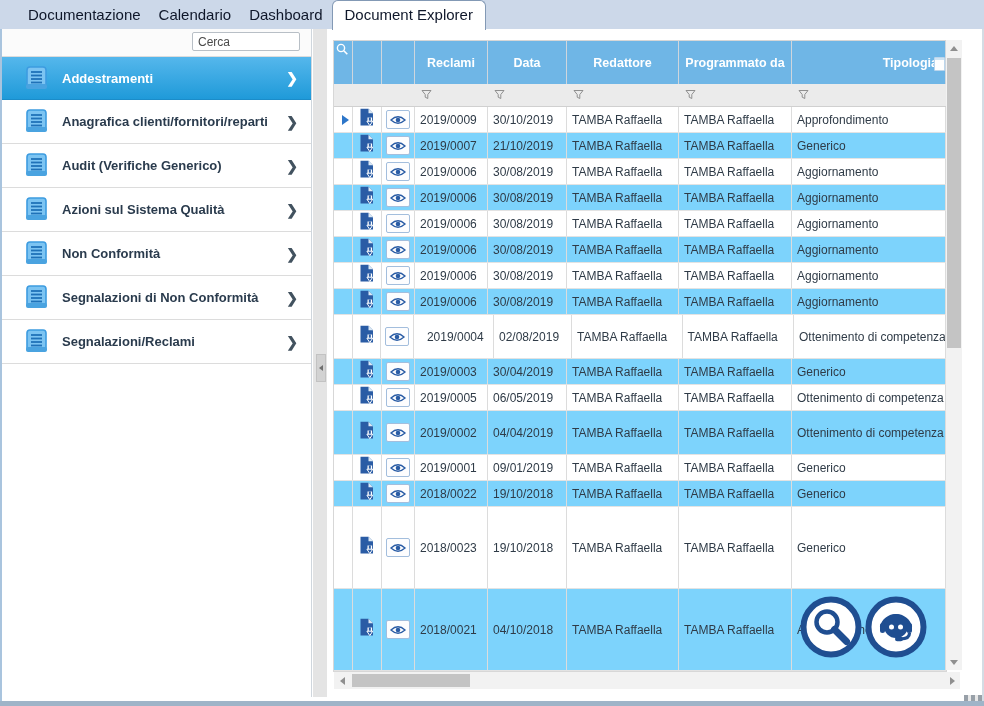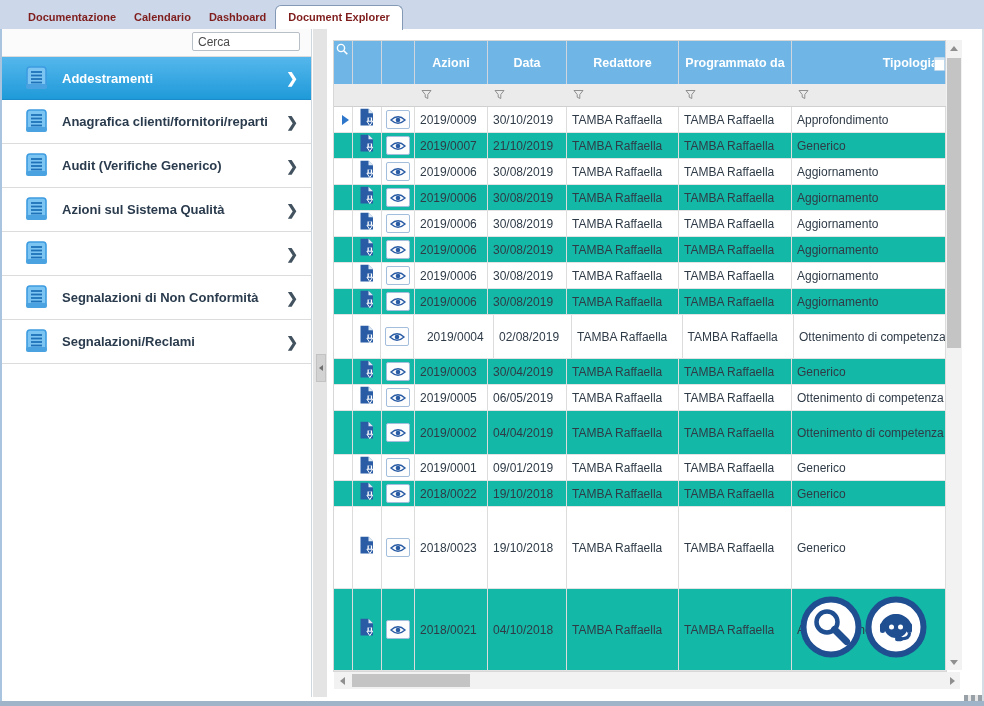--- a/index.html
+++ b/index.html
@@ -7,21 +7,21 @@
   .screen{position:relative;width:984px;height:706px;overflow:hidden;background:#fff;}
 
   
   .edge-left{position:absolute;left:0;top:29px;width:2px;height:673px;background:#a9c4de;}
   .edge-right{position:absolute;right:0;top:29px;width:2px;height:673px;background:#d4dce4;}
   .edge-bottom{position:absolute;left:0;bottom:0;width:984px;height:5px;background:#9fb4c8;}
   .resize-grip{position:absolute;right:2px;bottom:5px;width:18px;height:6px;background:repeating-linear-gradient(90deg,#98a0a8 0 4px,#e8e8e8 4px 7px);}
 
   
   .tab-bar{position:absolute;left:0;top:0;width:984px;height:29px;background:#ccd8e9;display:flex;align-items:flex-end;padding-left:19px;box-sizing:border-box;}
-  .tab{font-size:11px;font-weight:bold;color:#7f1d1d;padding:5px 9px 6px;cursor:default;white-space:nowrap;}
+  .tab{font-size:15px;font-weight:normal;color:#0f172a;padding:5px 9px 6px;cursor:default;white-space:nowrap;}
   .tab.active{background:#fff;border:1px solid #8399b5;border-bottom:none;border-radius:6px 6px 0 0;padding:5px 12px 7px;margin-bottom:-1px;}
 
   
   .sidebar{position:absolute;left:2px;top:29px;width:309px;height:668px;background:#fff;border-right:1px solid #cfd6dd;}
   .side-search-wrap{position:absolute;left:0;top:0;width:100%;height:27px;background:#fbfbfb;}
   .side-search{position:absolute;left:190px;top:3px;width:96px;height:17px;border:1px solid #b8bfc6;border-radius:2px;font-size:12px;padding:0 5px;color:#333;outline:none;font-family:"Liberation Sans",sans-serif;}
   .side-search::placeholder{color:#4a4a4a;opacity:1;}
   .side-list{position:absolute;left:0;top:27px;width:100%;}
   .side-item{position:relative;height:44px;border-bottom:1px solid #dcdcdc;display:flex;align-items:center;background:#fff;box-sizing:border-box;cursor:pointer;}
   .side-item:first-child{border-top:1px solid #dcdcdc;}
@@ -40,21 +40,21 @@
   .grid{position:absolute;left:333px;top:40px;width:612px;height:630px;border:1px solid #d7d7d7;box-sizing:content-box;background:#fff;}
   .g-header{display:flex;height:43px;background:#6fb6e6;}
   .g-hcell{box-sizing:border-box;border-right:1px solid #cfd6dd;color:#fff;font-weight:bold;font-size:12.5px;display:flex;align-items:center;justify-content:center;overflow:hidden;white-space:nowrap;position:relative;}
   .g-hcell.al-right{justify-content:flex-end;padding-right:7px;}
   .g-hcell.icon-col{justify-content:flex-start;align-items:flex-start;padding:2px 0 0 2px;}
   .frag-icon{position:absolute;left:600px;top:16px;width:9px;height:12px;background:#fff;border-radius:1px;border:1px solid #bcd6ec;box-shadow:inset 0 2px 0 #cfe4f4;}
   .g-filter{display:flex;height:23px;background:#ebebeb;border-bottom:1px solid #d0d0d0;box-sizing:border-box;}
   .g-fcell{box-sizing:border-box;display:flex;align-items:center;padding-left:6px;}
   .g-body{}
   .g-row{display:flex;border-bottom:1px solid #e3e3e3;box-sizing:border-box;background:#fff;}
-  .g-row.alt{background:#14b8a6;}
+  .g-row.alt{background:#7dd3fc;}
   .g-cell{box-sizing:border-box;border-right:1px solid #dcdcdc;font-size:12px;color:#2f3b47;display:flex;align-items:center;padding-left:5px;overflow:hidden;white-space:nowrap;}
   .g-cell.center{justify-content:center;padding-left:0;}
   .row-triangle{width:0;height:0;border-left:7px solid #2d76c9;border-top:5px solid transparent;border-bottom:5px solid transparent;margin-left:4px;}
   .eye-box{width:22px;height:17px;border:1px solid #a3bedd;background:#fdfdfe;border-radius:2px;display:flex;align-items:center;justify-content:center;}
 
   
   .vscroll{position:absolute;left:946px;top:40px;width:16px;height:630px;background:#f2f2f2;}
   .vscroll .btn{position:absolute;left:0;width:16px;height:16px;display:flex;align-items:center;justify-content:center;}
   .vscroll .thumb{position:absolute;left:1px;top:18px;width:14px;height:290px;background:#c4c4c4;}
   .hscroll{position:absolute;left:334px;top:672px;width:626px;height:17px;background:#f2f2f2;}
@@ -147,20 +147,21 @@
           <span class="side-icon"><svg width="27" height="27" viewBox="0 0 27 27">
               <rect x="4" y="2" width="19" height="21" rx="3" fill="#7cc4f2" stroke="#3d9ce0" stroke-width="1.6"></rect>
               <rect x="3" y="19" width="21" height="5" rx="2" fill="#4aa3e0"></rect>
               <g stroke="#1f72b8" stroke-width="1.8">
                 <line x1="8" y1="7" x2="19" y2="7"></line>
                 <line x1="8" y1="10.5" x2="19" y2="10.5"></line>
                 <line x1="8" y1="14" x2="19" y2="14"></line>
                 <line x1="8" y1="17.5" x2="19" y2="17.5"></line>
               </g>
             </svg></span>
+          <span class="side-label">Non Conformità</span>
           <span class="side-chevron">❯</span>
         </div>
         <div class="side-item">
           <span class="side-icon"><svg width="27" height="27" viewBox="0 0 27 27">
               <rect x="4" y="2" width="19" height="21" rx="3" fill="#7cc4f2" stroke="#3d9ce0" stroke-width="1.6"></rect>
               <rect x="3" y="19" width="21" height="5" rx="2" fill="#4aa3e0"></rect>
               <g stroke="#1f72b8" stroke-width="1.8">
                 <line x1="8" y1="7" x2="19" y2="7"></line>
                 <line x1="8" y1="10.5" x2="19" y2="10.5"></line>
                 <line x1="8" y1="14" x2="19" y2="14"></line>
@@ -196,21 +197,21 @@
   <div class="grid">
     <div class="g-header">
         <div class="g-hcell icon-col" style="width: 19px;">
           <span><svg width="13" height="13" viewBox="0 0 13 13">
               <circle cx="5" cy="5" r="3.6" fill="none" stroke="#fff" stroke-width="1.4"></circle>
               <line x1="7.8" y1="7.8" x2="11.3" y2="11.3" stroke="#fff" stroke-width="1.6"></line>
             </svg></span>
         </div>
         <div class="g-hcell icon-col" style="width: 29px;"></div>
         <div class="g-hcell icon-col" style="width: 33px;"></div>
-        <div class="g-hcell" style="width: 73px;">Azioni</div>
+        <div class="g-hcell" style="width: 73px;">Reclami</div>
         <div class="g-hcell" style="width: 79px;">Data</div>
         <div class="g-hcell" style="width: 112px;">Redattore</div>
         <div class="g-hcell" style="width: 113px;">Programmato da</div>
         <div class="g-hcell al-right" style="width: 154px;">Tipologia</div>
         <div class="frag-icon"></div>
       </div>
     <div class="g-filter">
         <div class="g-fcell" style="width: 19px;"></div>
         <div class="g-fcell" style="width: 29px;"></div>
         <div class="g-fcell" style="width: 33px;"></div>

